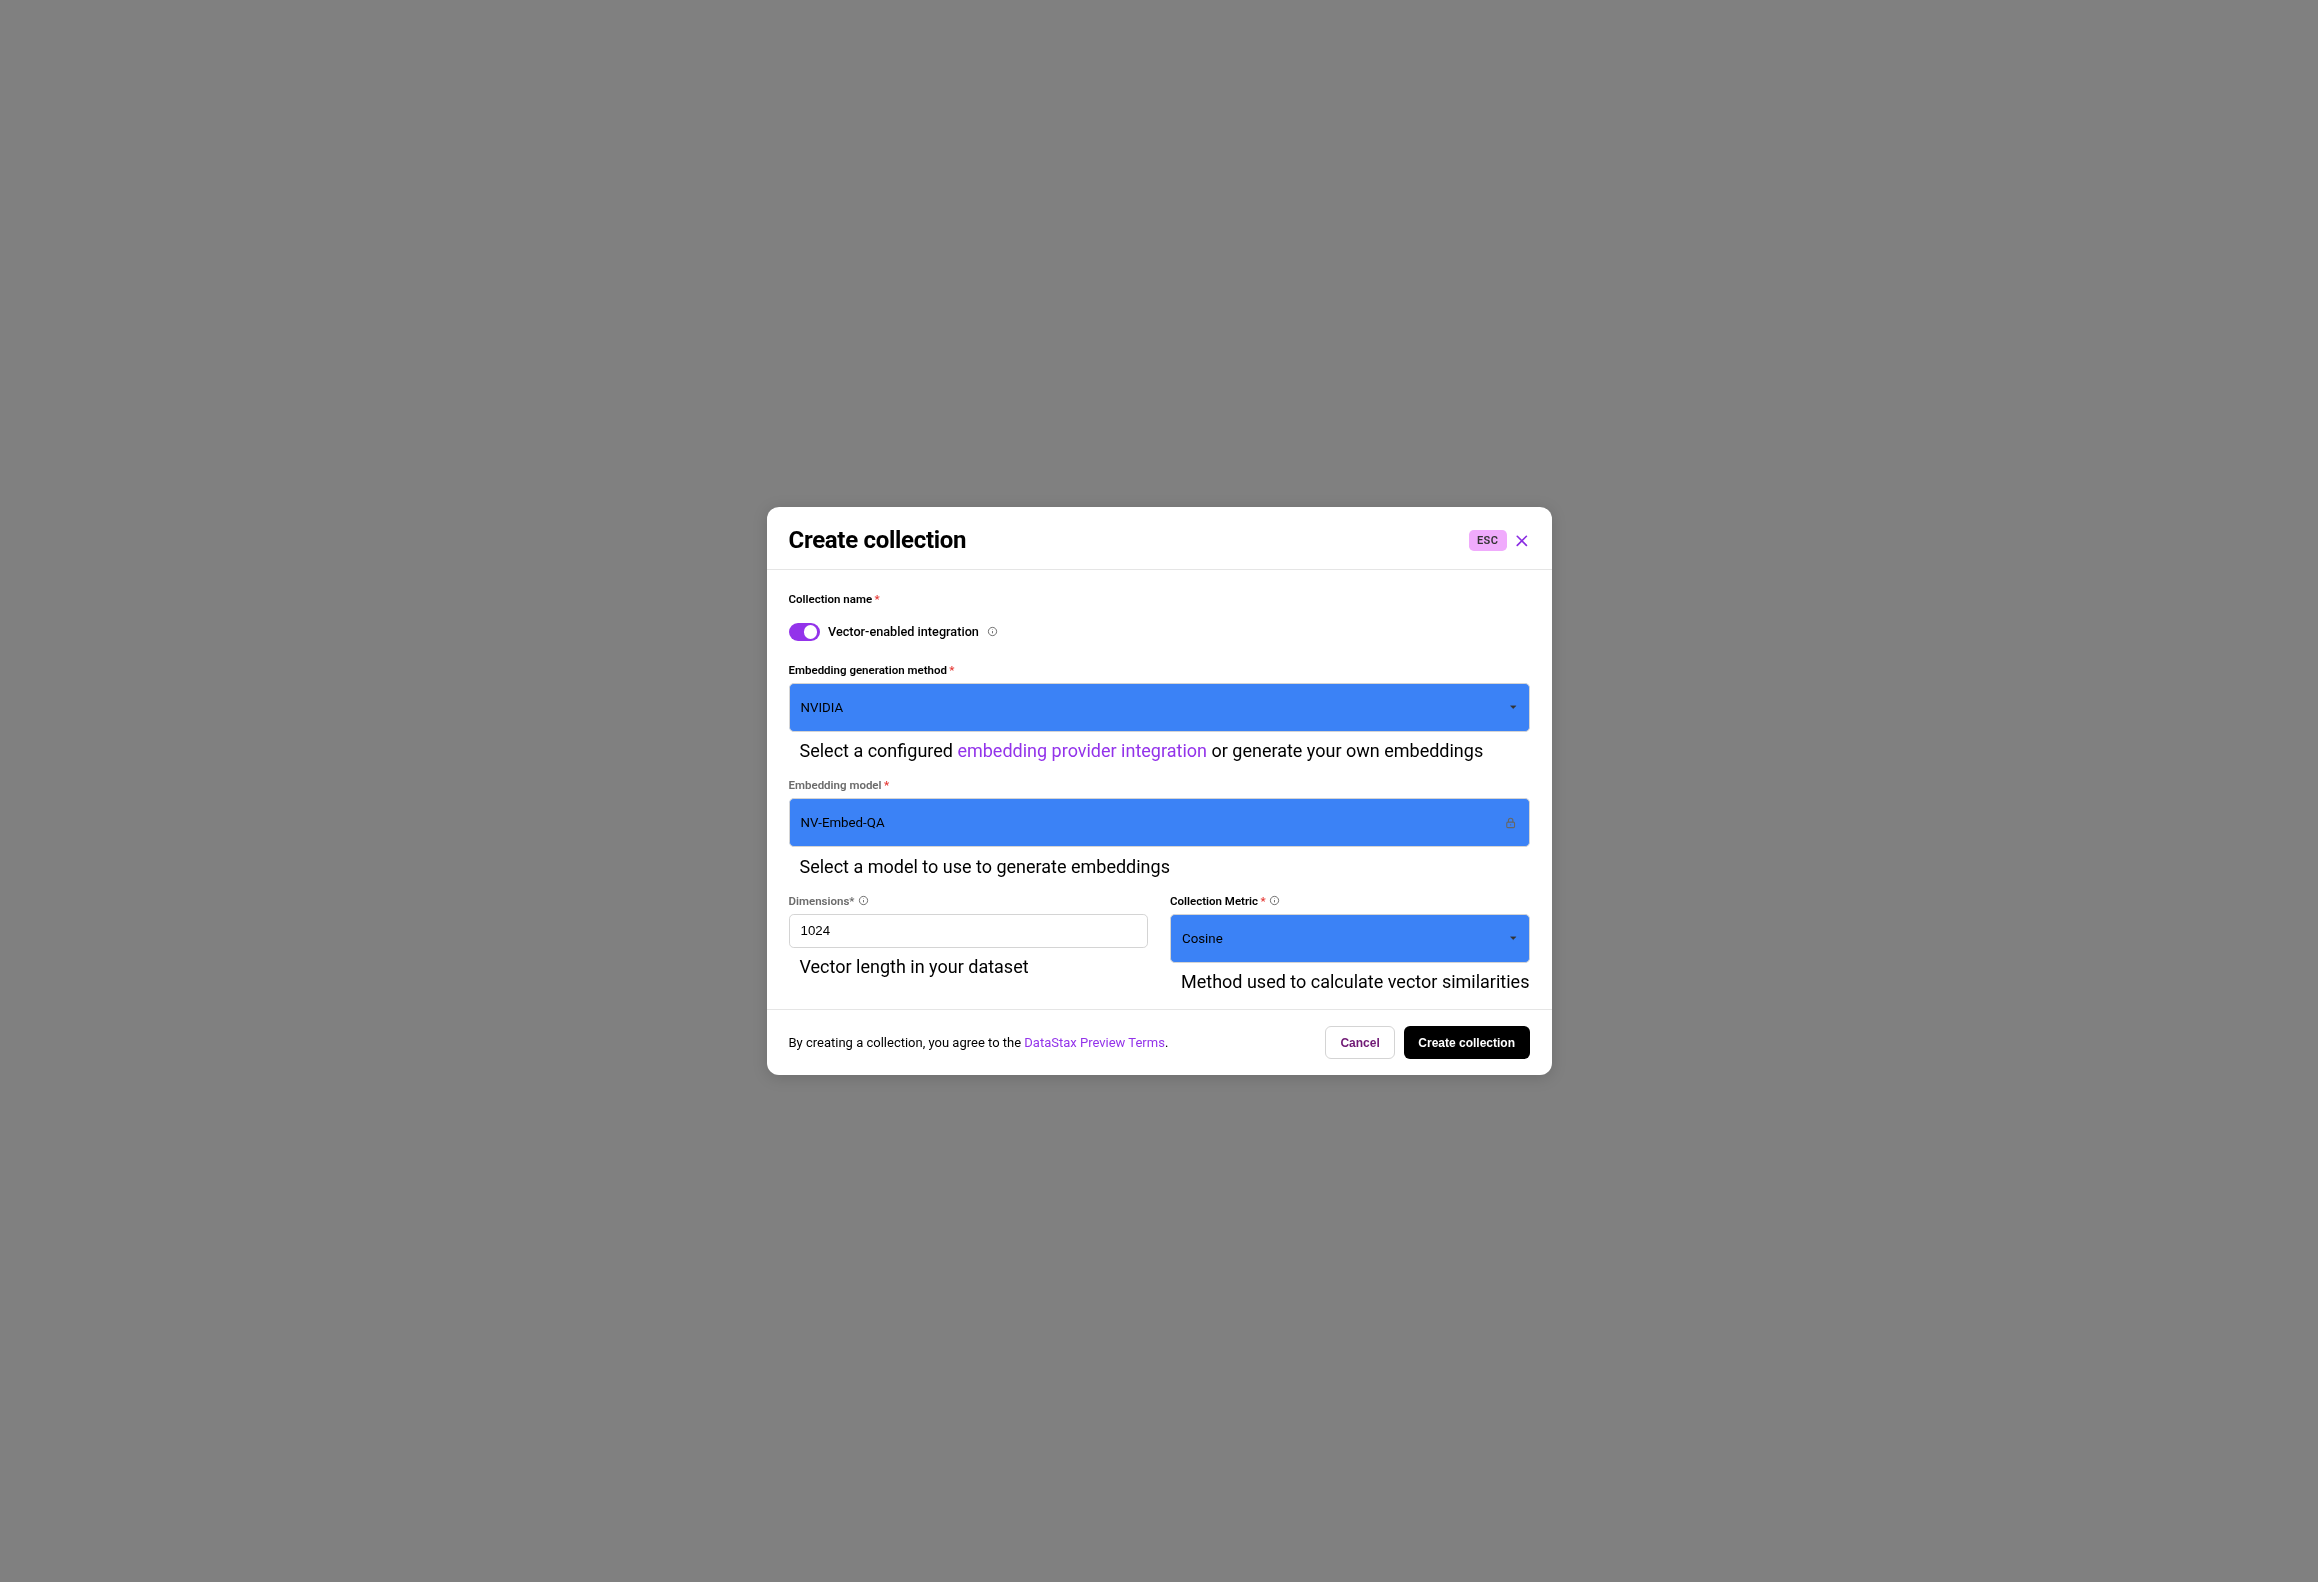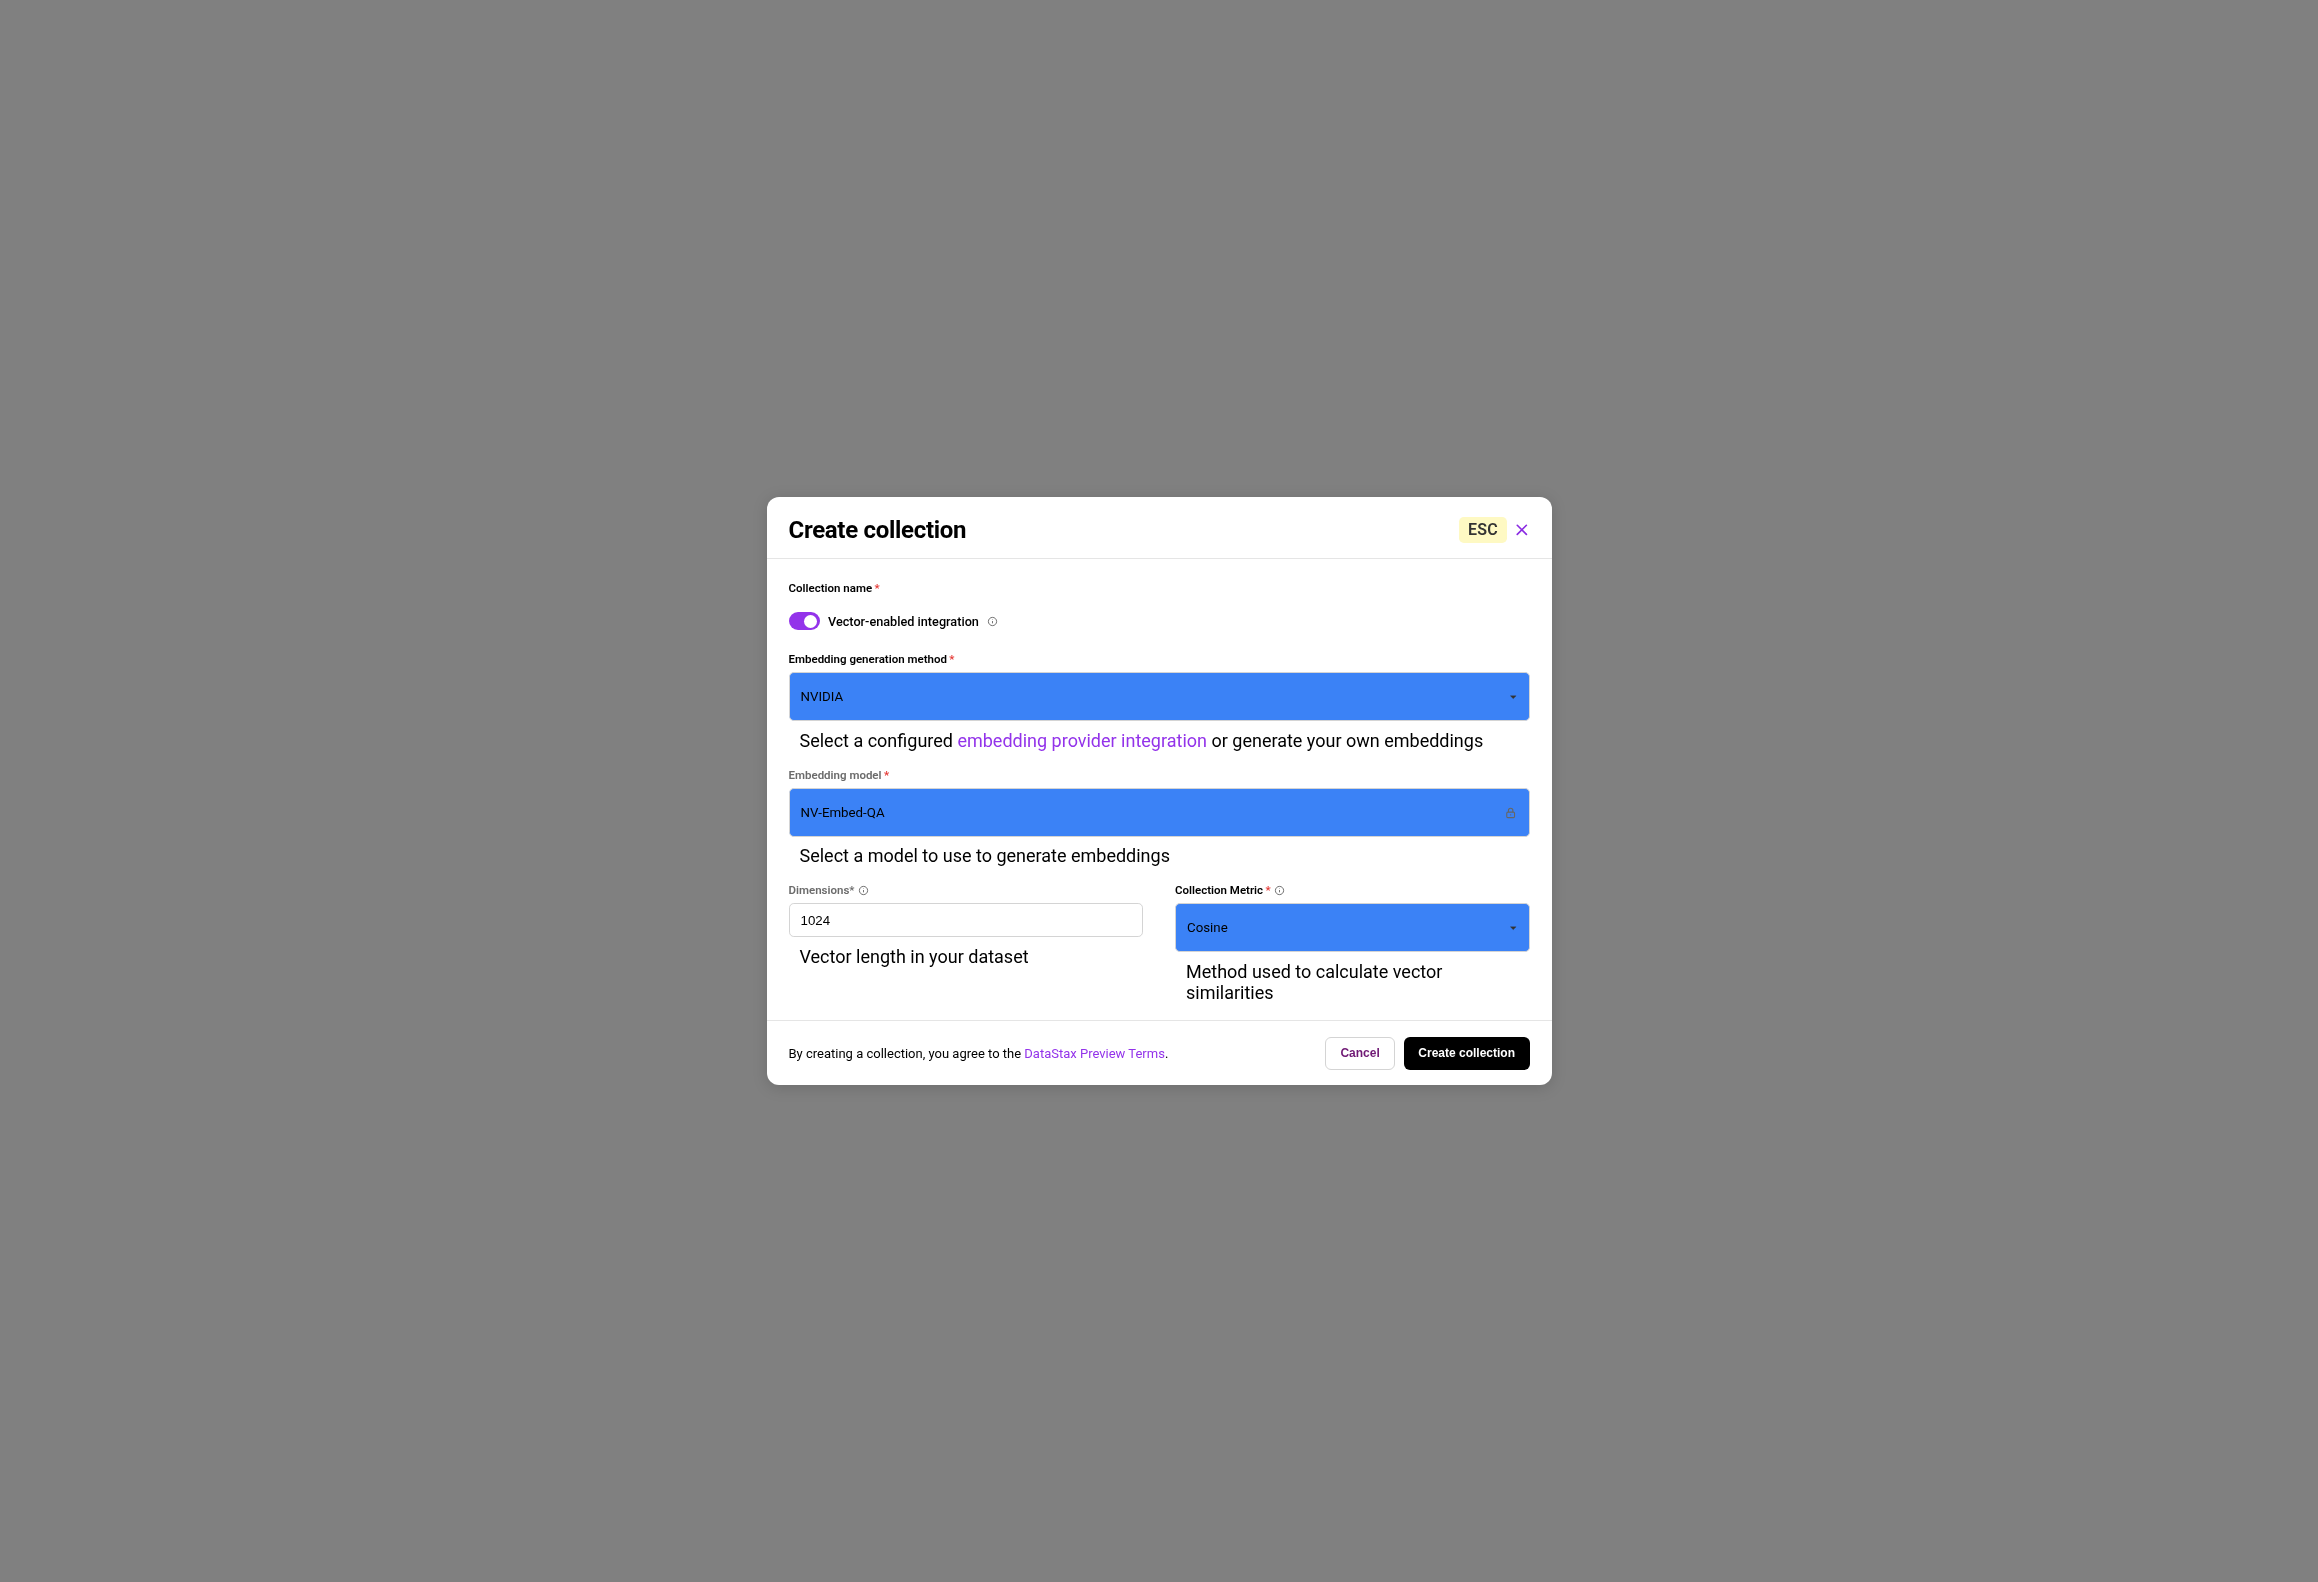--- a/index.html
+++ b/index.html
@@ -42,23 +42,23 @@
       letter-spacing: -0.3px;
     }
 
     .modal-close-group {
       display: flex;
       align-items: center;
       gap: 7.2px;
     }
 
     .esc-badge {
-      background: #fef9c3;
+      background: #f0abfc;
       color: #333;
-      font-size: 16px;
+      font-size: 11px;
       font-weight: 600;
       padding: 3.6px 8.5px;
       border-radius: 4.8px;
       letter-spacing: 0.3px;
     }
 
     .close-icon {
       width: 15.7px;
       height: 15.7px;
       stroke: #8a2be2;
@@ -190,21 +190,21 @@
       padding-left: 11px;
     }
 
     .helper-text .link {
       color: #9333ea;
       cursor: pointer;
     }
 
     .two-col {
       display: flex;
-      gap: 32px;
+      gap: 22px;
     }
 
     .two-col > div {
       flex: 1;
     }
 
     .number-input {
       width: 100%;
       font-size: 13.3px;
       padding: 8.5px 11px;

